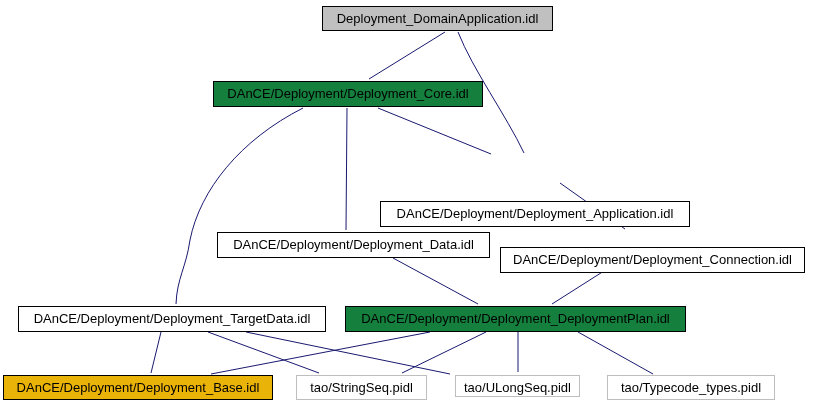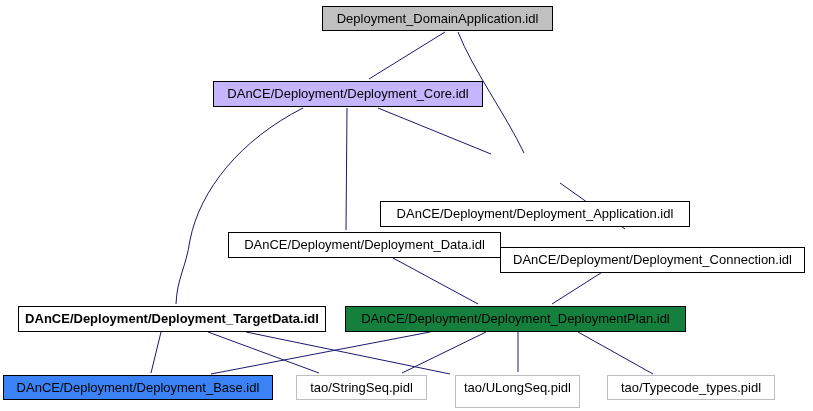--- a/index.html
+++ b/index.html
@@ -62,24 +62,24 @@
         <path d="M208,332 L319,373" stroke="#191970" marker-end="url(#arrowhead)"></path>
         <path d="M246,332 L450,374" stroke="#191970" marker-end="url(#arrowhead)"></path>
         <path d="M430,332 L211,374" stroke="#191970" marker-end="url(#arrowhead)"></path>
         <path d="M486,332 L402,373" stroke="#191970" marker-end="url(#arrowhead)"></path>
         <path d="M518,332 L518,372" stroke="#191970" marker-end="url(#arrowhead)"></path>
         <path d="M578,332 L653,374" stroke="#191970" marker-end="url(#arrowhead)"></path>
       </g>
   </svg>
   <div>
       <div class="graph-node" style="left: 322px; top: 6px; width: 231px; height: 25px; line-height: 23px; background: rgb(192, 192, 192); border-color: rgb(0, 0, 0);">Deployment_DomainApplication.idl</div>
-      <div class="graph-node" style="left: 213px; top: 81px; width: 270px; height: 26px; line-height: 24px; background: #c4b5fd; border-color: rgb(0, 0, 0); cursor: pointer;">DAnCE/Deployment/Deployment_Core.idl</div>
+      <div class="graph-node" style="left: 213px; top: 81px; width: 270px; height: 26px; line-height: 24px; background: #15803d; border-color: rgb(0, 0, 0); cursor: pointer;">DAnCE/Deployment/Deployment_Core.idl</div>
       <div class="graph-node" style="left: 380px; top: 156px; width: 310px; height: 26px; line-height: 24px; background: rgb(255, 255, 255); border-color: rgb(0, 0, 0); cursor: pointer; margin-top: 45px;">DAnCE/Deployment/Deployment_Application.idl</div>
-      <div class="graph-node" style="left: 228px; top: 232px; width: 273px; height: 26px; line-height: 24px; background: rgb(255, 255, 255); border-color: rgb(0, 0, 0); cursor: pointer;">DAnCE/Deployment/Deployment_Data.idl</div>
+      <div class="graph-node" style="left: 217px; top: 232px; width: 273px; height: 26px; line-height: 24px; background: rgb(255, 255, 255); border-color: rgb(0, 0, 0); cursor: pointer;">DAnCE/Deployment/Deployment_Data.idl</div>
       <div class="graph-node" style="left: 500px; top: 231px; width: 305px; height: 26px; line-height: 24px; background: rgb(255, 255, 255); border-color: rgb(0, 0, 0); cursor: pointer; margin-top: 16px;">DAnCE/Deployment/Deployment_Connection.idl</div>
-      <div class="graph-node" style="left: 18px; top: 306px; width: 308px; height: 26px; line-height: 24px; background: rgb(255, 255, 255); border-color: rgb(0, 0, 0); cursor: pointer; font-weight: bold;">DAnCE/Deployment/Deployment_TargetData.idl</div>
+      <div class="graph-node" style="left: 18px; top: 306px; width: 308px; height: 26px; line-height: 24px; background: rgb(255, 255, 255); border-color: rgb(0, 0, 0); cursor: pointer;">DAnCE/Deployment/Deployment_TargetData.idl</div>
       <div class="graph-node" style="left: 345px; top: 306px; width: 341px; height: 26px; line-height: 24px; background: #15803d; border-color: rgb(0, 0, 0); cursor: pointer;">DAnCE/Deployment/Deployment_DeploymentPlan.idl</div>
-      <div class="graph-node" style="left: 3px; top: 375px; width: 270px; height: 25px; line-height: 23px; background: #3b82f6; border-color: rgb(0, 0, 0); cursor: pointer;">DAnCE/Deployment/Deployment_Base.idl</div>
+      <div class="graph-node" style="left: 3px; top: 375px; width: 270px; height: 25px; line-height: 23px; background: #eab308; border-color: rgb(0, 0, 0); cursor: pointer;">DAnCE/Deployment/Deployment_Base.idl</div>
       <div class="graph-node" style="left: 296px; top: 375px; width: 131px; height: 25px; line-height: 23px; background: rgb(255, 255, 255); border-color: rgb(190, 190, 190);">tao/StringSeq.pidl</div>
-      <div class="graph-node" style="left: 455px; top: 375px; width: 125px; height: 33px; line-height: 23px; background: rgb(255, 255, 255); border-color: rgb(190, 190, 190);">tao/ULongSeq.pidl</div>
+      <div class="graph-node" style="left: 455px; top: 375px; width: 125px; height: 22px; line-height: 23px; background: rgb(255, 255, 255); border-color: rgb(190, 190, 190);">tao/ULongSeq.pidl</div>
       <div class="graph-node" style="left: 607px; top: 375px; width: 168px; height: 25px; line-height: 23px; background: rgb(255, 255, 255); border-color: rgb(190, 190, 190);">tao/Typecode_types.pidl</div>
     </div>
 </div>
 
 </body></html>

